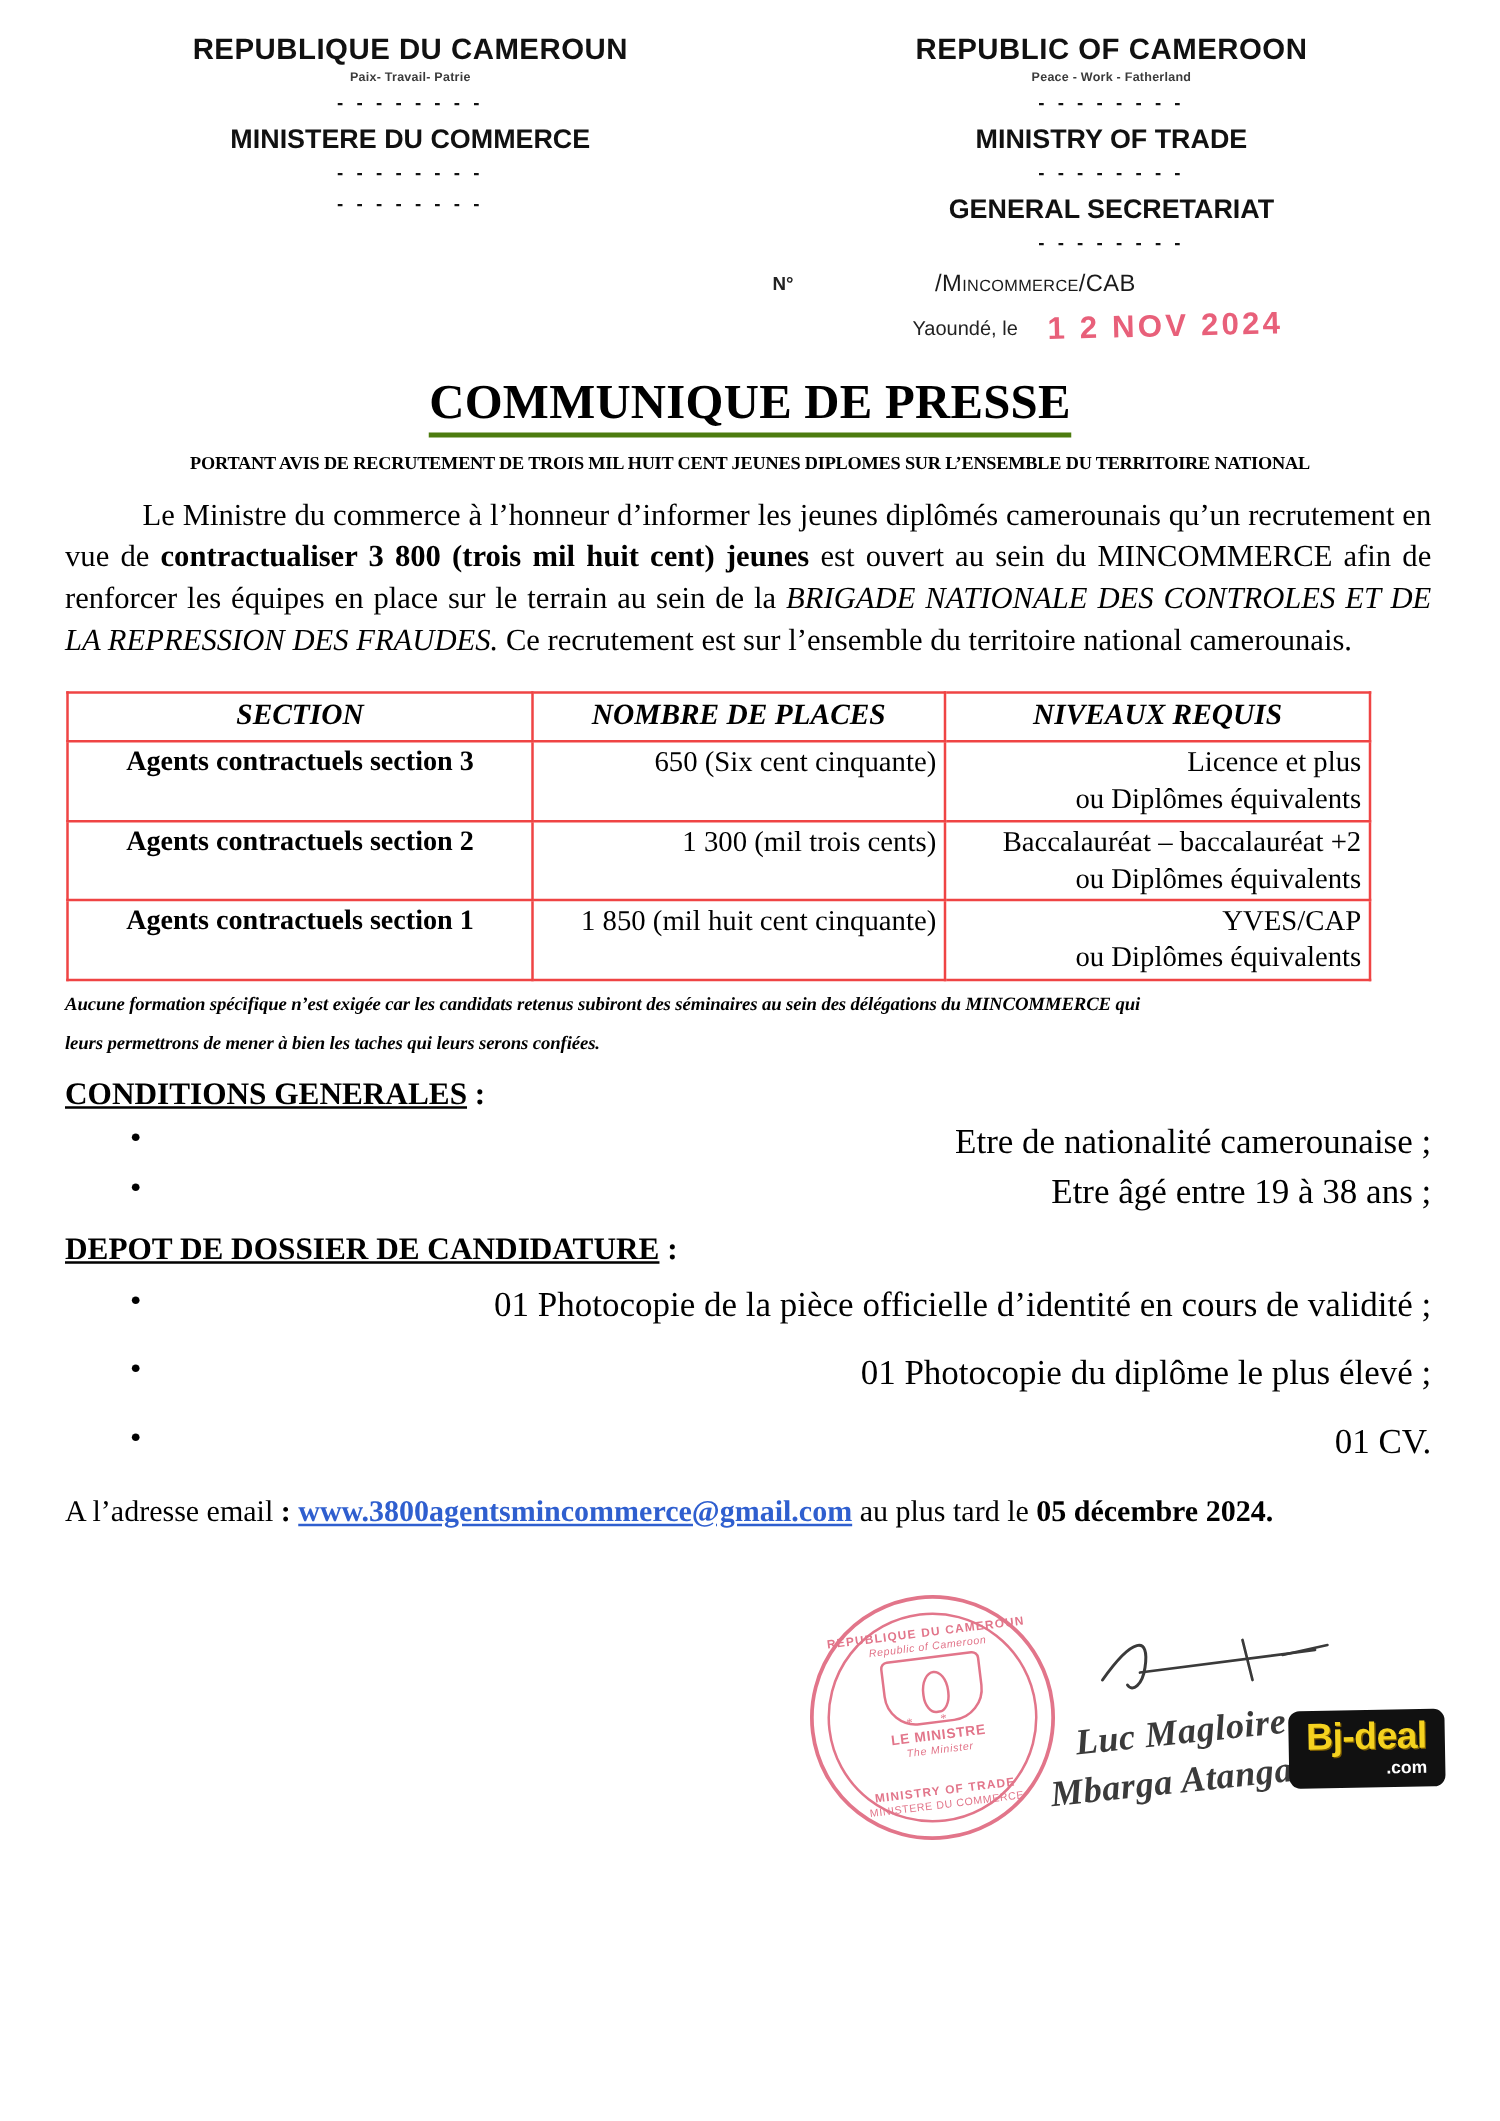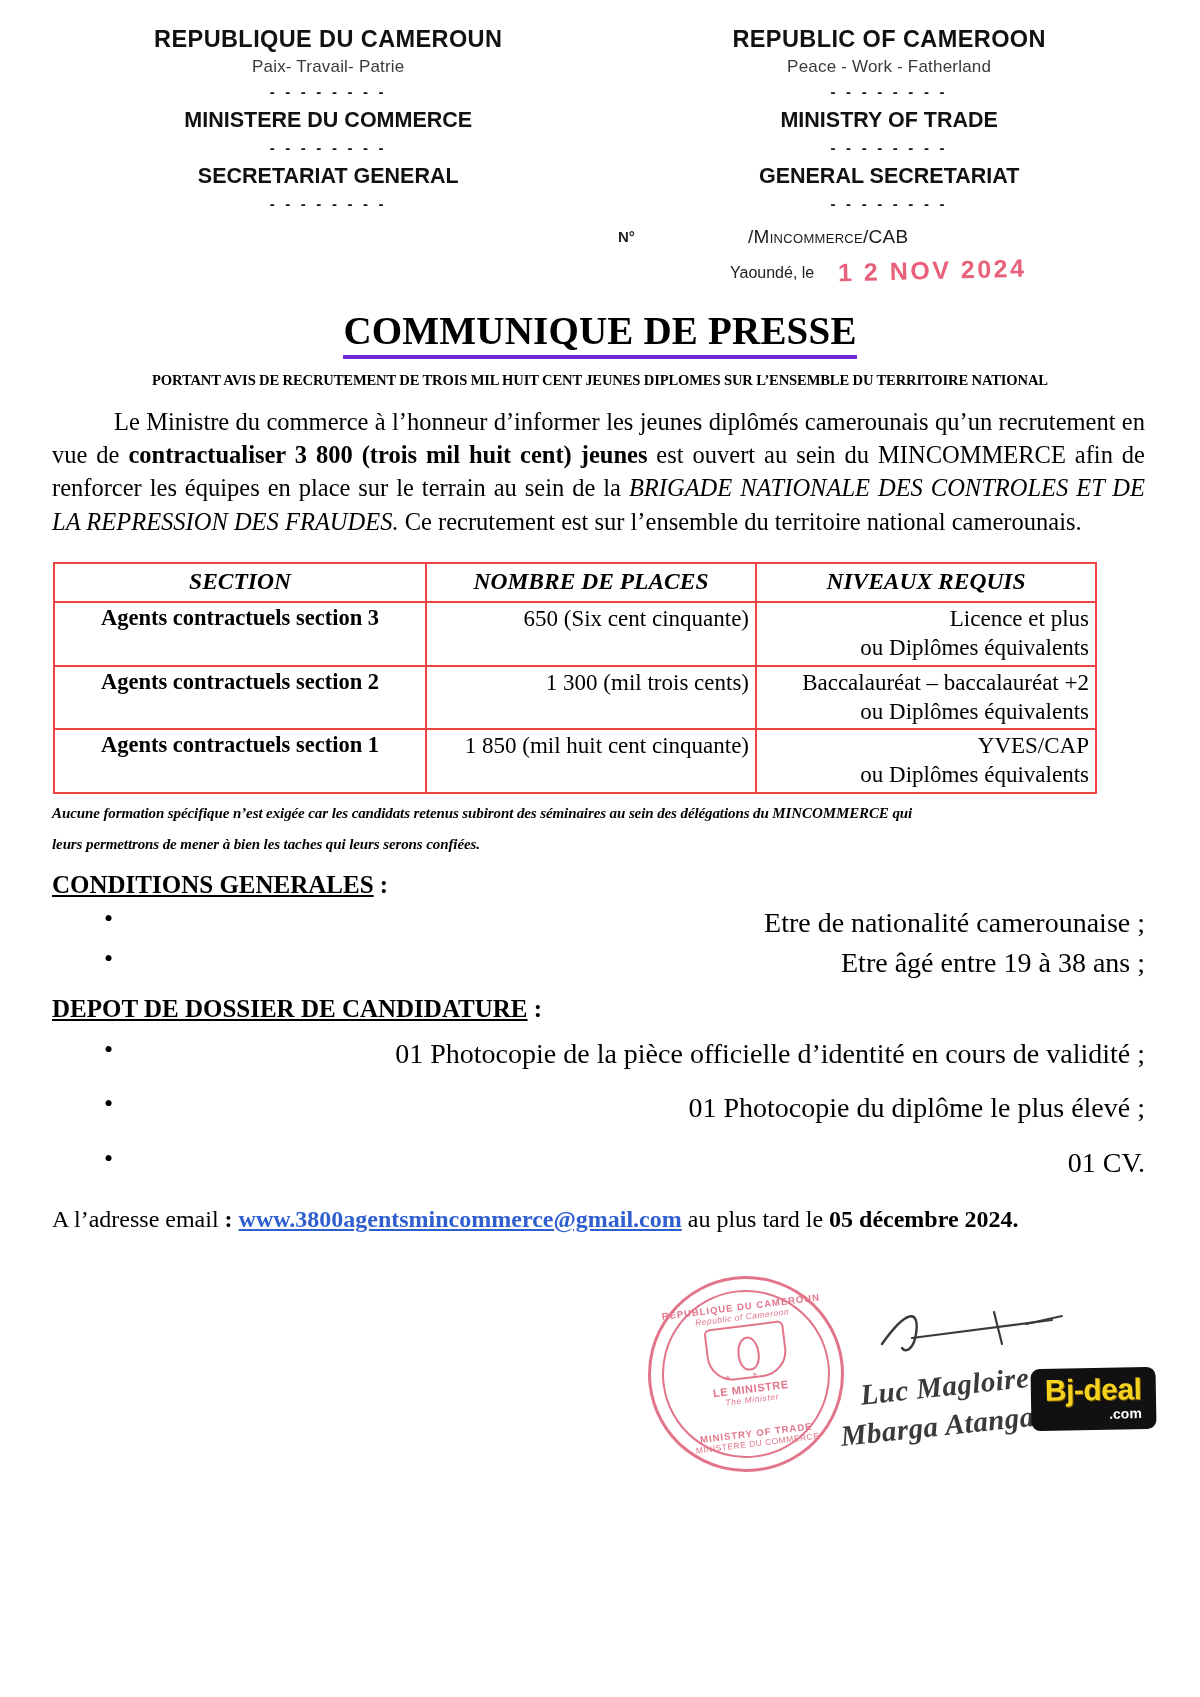--- a/index.html
+++ b/index.html
@@ -28,22 +28,22 @@
   .lh-l1 {
     font-family: "Liberation Sans", sans-serif;
     font-weight: bold;
     font-size: 23.5px;
     letter-spacing: 0.4px;
     color: #111;
     white-space: nowrap;
   }
   .lh-motto {
     font-family: "Liberation Sans", sans-serif;
-    font-size: 17px;
-    font-weight: normal;
+    font-size: 10px;
+    font-weight: bold;
     color: #3b3b3b;
     margin-top: 4px;
     letter-spacing: 0.2px;
   }
   .dots {
     margin: 6px auto 8px;
     font-family: "Liberation Sans", sans-serif;
     font-weight: 900;
     font-size: 15px;
     letter-spacing: 3.2px;
@@ -113,21 +113,21 @@
   .doc-title {
     text-align: center;
     font-family: "Liberation Serif", serif;
     font-weight: bold;
     font-size: 39px;
     letter-spacing: 0.2px;
     margin-top: 12px;
     display: block;
   }
   .doc-title span {
-    border-bottom: 4px solid #6d28d9;
+    border-bottom: 4px solid #4d7c0f;
     padding-bottom: 2px;
     display: inline-block;
   }
   .doc-subtitle {
     text-align: center;
     font-family: "Liberation Serif", serif;
     font-weight: bold;
     font-size: 14.6px;
     margin-top: 13px;
     padding: 0 58px;
@@ -355,21 +355,20 @@
 
 <div class="page">
 
   <div class="letterhead">
     <div class="lh-col">
       <div class="lh-l1">REPUBLIQUE DU CAMEROUN</div>
       <div class="lh-motto">Paix- Travail- Patrie</div>
       <div class="dots">- - - - - - - -</div>
       <div class="lh-l2">MINISTERE DU COMMERCE</div>
       <div class="dots">- - - - - - - -</div>
-      <div class="lh-l3">SECRETARIAT GENERAL</div>
       <div class="dots">- - - - - - - -</div>
     </div>
     <div class="lh-col">
       <div class="lh-l1">REPUBLIC OF CAMEROON</div>
       <div class="lh-motto">Peace - Work - Fatherland</div>
       <div class="dots">- - - - - - - -</div>
       <div class="lh-l2">MINISTRY OF TRADE</div>
       <div class="dots">- - - - - - - -</div>
       <div class="lh-l3">GENERAL SECRETARIAT</div>
       <div class="dots">- - - - - - - -</div>

